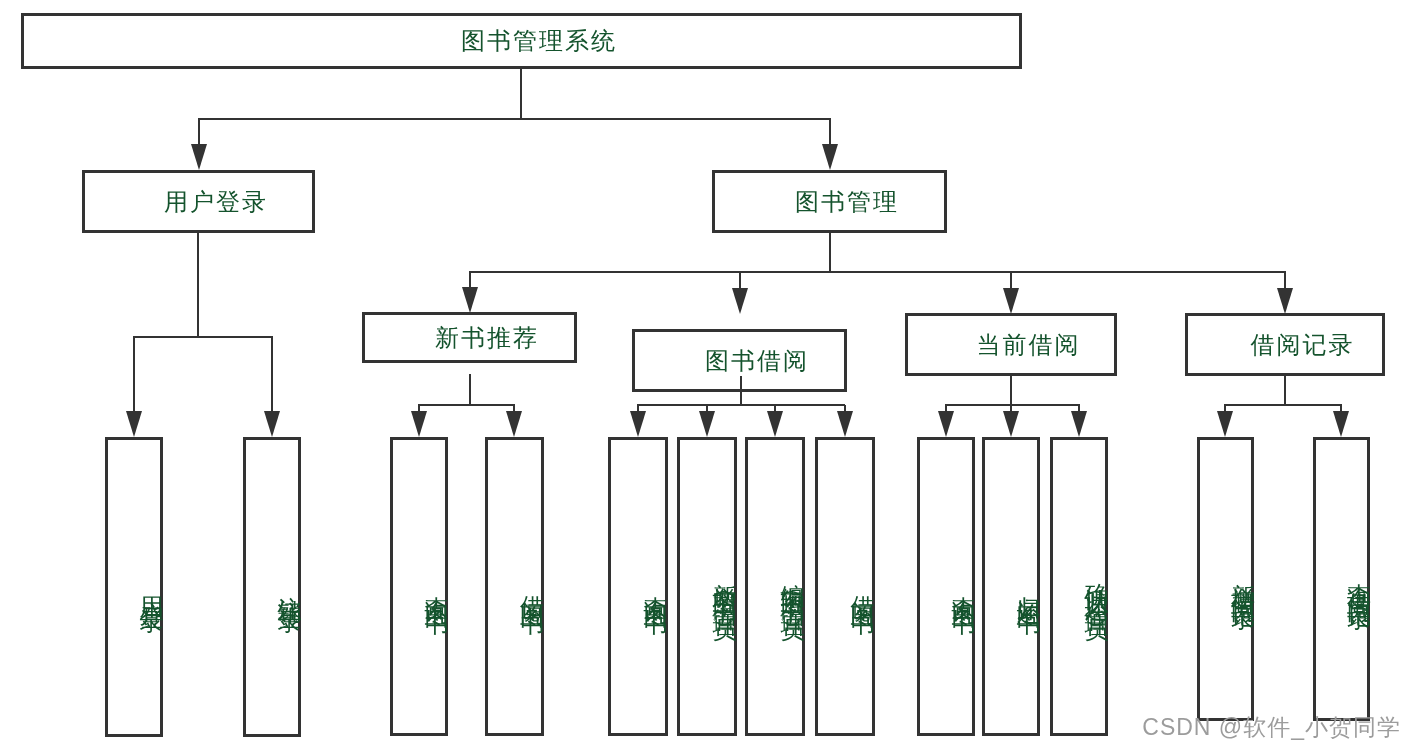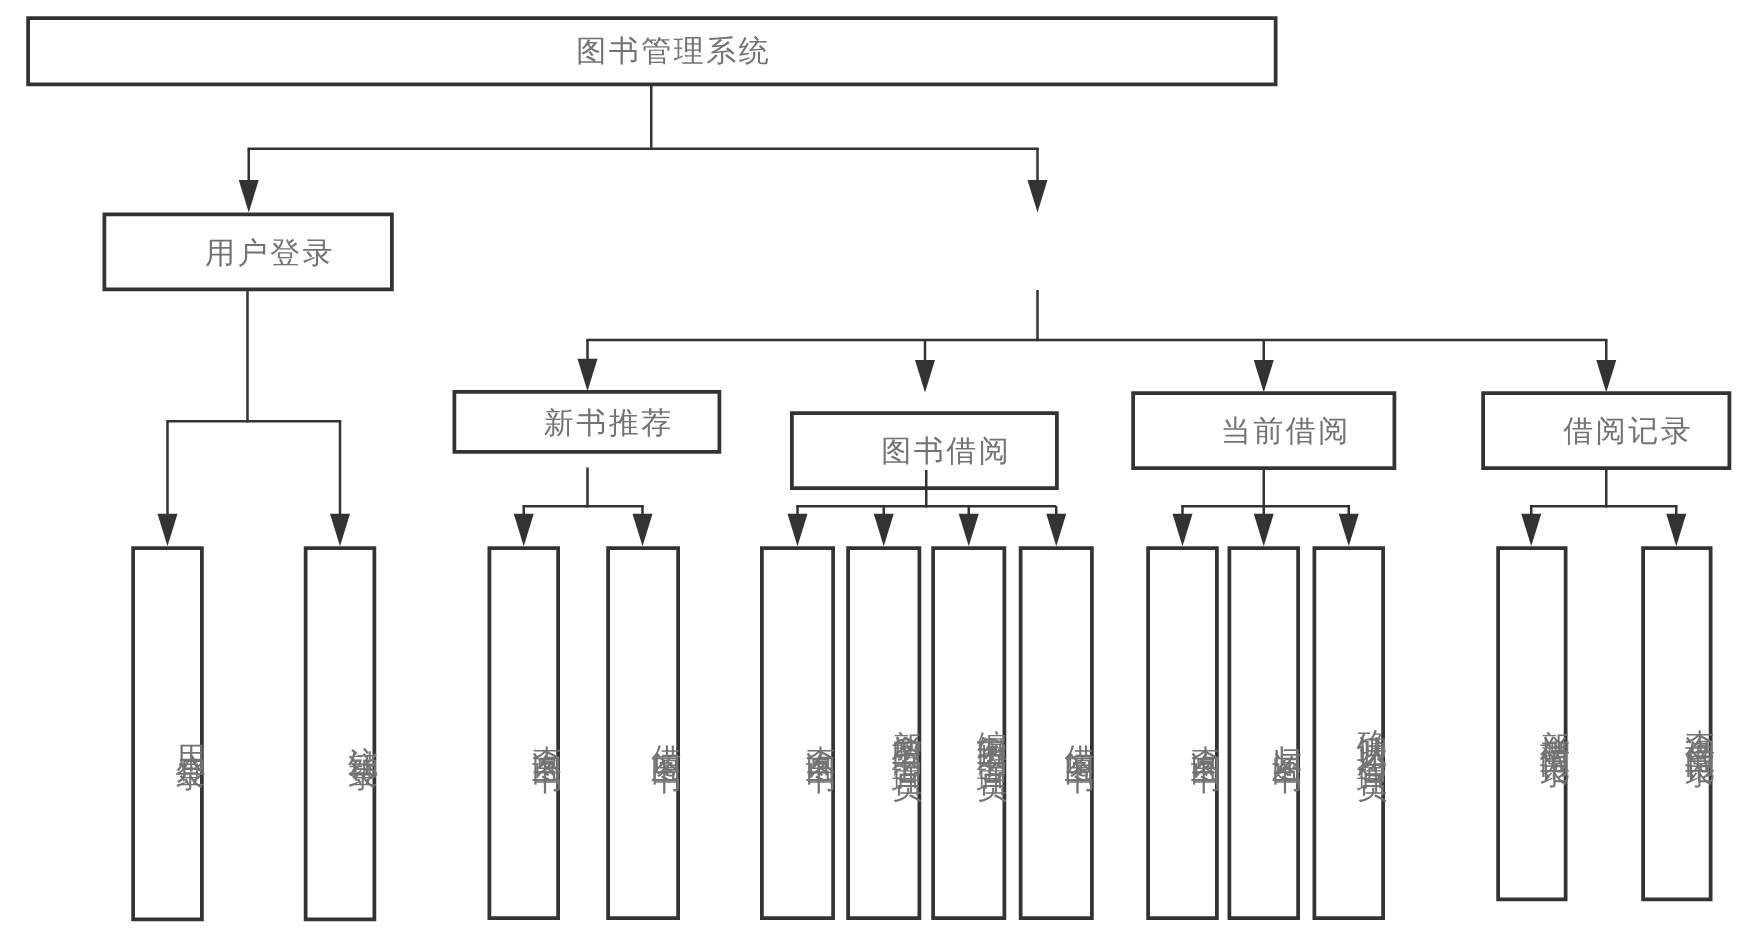--- a/index.html
+++ b/index.html
@@ -4,21 +4,21 @@
 <style>
   html,body{margin:0;padding:0;}
   body{
     width:1405px;height:747px;position:relative;background:#ffffff;
     font-family:"Liberation Sans","DejaVu Sans",sans-serif;overflow:hidden;
   }
   .canvas{position:absolute;inset:0;}
   .box{
     position:absolute;box-sizing:border-box;border:3px solid #333333;background:#ffffff;
     display:flex;align-items:center;justify-content:center;
-    color:#737373;font-size:24px;letter-spacing:2px;padding-left:35px;
+    color:#14532d;font-size:24px;letter-spacing:2px;padding-left:35px;
   }
   .leaf span{
     writing-mode:vertical-rl;text-orientation:mixed;
     letter-spacing:5px;font-size:24px;line-height:1;
   }
   .hline{position:absolute;height:2px;background:#333333;}
   .vline{position:absolute;width:2px;background:#333333;}
   .arrow{position:absolute;width:0;}
   .arrow .shaft{position:absolute;left:-1px;top:0;bottom:16px;width:2px;background:#333333;}
   .arrow .head{
@@ -47,20 +47,23 @@
       <div class="head"></div>
     </div>
   <div class="arrow" style="left:830px;top:119px;height:51px;">
       <div class="shaft"></div>
       <div class="head"></div>
     </div>
 
   <div class="box" style="left:82px;top:170px;width:233px;height:63px;">
     <span>用户登录</span>
   </div>
+  <div class="box" style="left:712px;top:170px;width:235px;height:63px;">
+    <span>图书管理</span>
+  </div>
 
   <div class="vline" style="left:197px;top:232px;height:106px;"></div>
   <div class="hline" style="left:133px;top:336px;width:140px;"></div>
   <div class="arrow" style="left:134px;top:337px;height:100px;">
       <div class="shaft"></div>
       <div class="head"></div>
     </div>
   <div class="arrow" style="left:272px;top:337px;height:100px;">
       <div class="shaft"></div>
       <div class="head"></div>
@@ -191,14 +194,15 @@
     <span>确认归还（管理员）</span>
   </div>
 
   <div class="box leaf" style="left:1197px;top:437px;width:57px;height:284px;">
     <span>新增借阅记录</span>
   </div>
   <div class="box leaf" style="left:1313px;top:437px;width:57px;height:284px;">
     <span>查询借阅记录</span>
   </div>
 
+  <div class="watermark">CSDN @软件_小贺同学</div>
 
 </div>
 
 </body></html>

